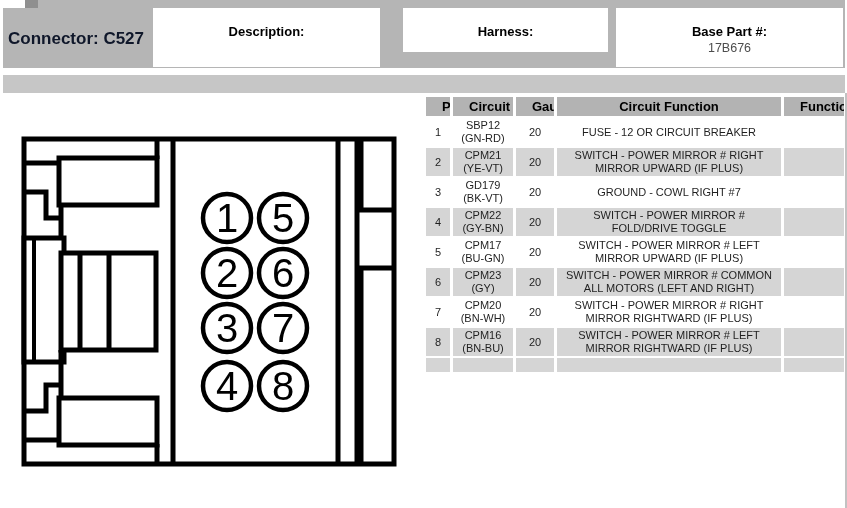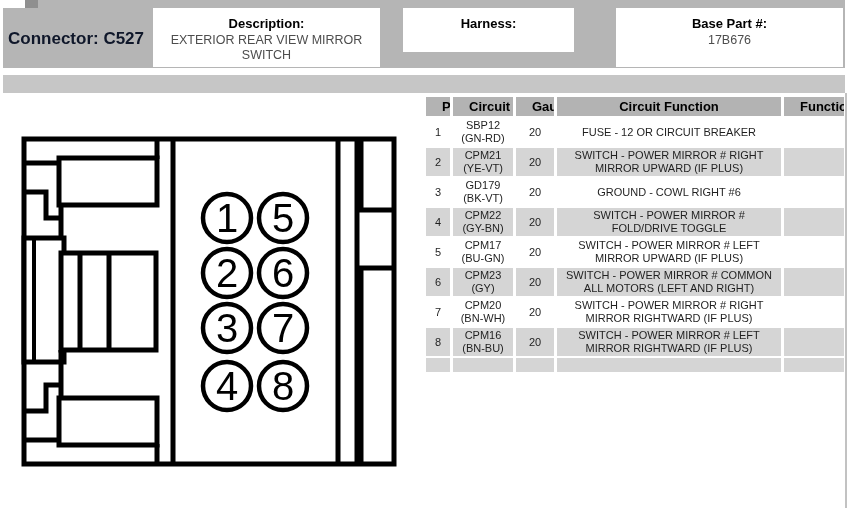--- a/index.html
+++ b/index.html
@@ -11,24 +11,24 @@
   }
   
   .banner{position:absolute;left:3px;top:0;width:842px;height:68px;background:#b5b5b5;}
   .banner-notch{position:absolute;left:0;top:0;width:25px;height:8px;background:#ffffff;}
   .banner-blip{position:absolute;left:25px;top:0;width:13px;height:8px;background:#8f8f8f;}
   .connector-title{
     position:absolute;left:8px;top:29px;width:148px;
     font-size:17px;font-weight:bold;color:#0f172a;letter-spacing:0px;
   }
   .field-box{position:absolute;background:#ffffff;text-align:center;}
-  .field-box .lbl{font-size:13px;font-weight:bold;color:#000000;padding-top:8px;line-height:16px;}
+  .field-box .lbl{font-size:13px;font-weight:bold;color:#000000;padding-top:16px;line-height:16px;}
   .field-box .val{font-size:12.5px;color:#4d4d4d;line-height:15px;padding:1px 6px 0 6px;}
   .box-desc{left:153px;top:8px;width:227px;height:59px;}
-  .box-harness{left:403px;top:8px;width:171px;height:44px;}
+  .box-harness{left:403px;top:8px;width:205px;height:44px;}
   .box-base{left:616px;top:8px;width:227px;height:59px;}
   .strip2{position:absolute;left:3px;top:75px;width:842px;height:18px;background:#c6c6c6;}
   .right-edge{position:absolute;left:845px;top:93px;width:2px;height:415px;background:#c2c2c2;}
 
   
   .drawing{position:absolute;left:0;top:120px;width:420px;height:380px;}
   .drawing path,.drawing rect,.drawing line{vector-effect:none;}
   .pin-digit{
     font-family:"Liberation Sans", sans-serif;
     font-size:40px;fill:#000000;
@@ -61,21 +61,20 @@
 <body>
 
 <div class="banner"></div>
 <div class="banner-notch"></div>
 <div class="banner-blip"></div>
 
 <div class="connector-title">Connector: C527</div>
 
 <div class="field-box box-desc">
   <div class="lbl">Description:</div>
-  <div class="val">EXTERIOR REAR VIEW MIRROR SWITCH</div>
 </div>
 <div class="field-box box-harness">
   <div class="lbl">Harness:</div>
 </div>
 <div class="field-box box-base">
   <div class="lbl">Base Part #:</div>
   <div class="val">17B676</div>
 </div>
 
 <div class="strip2"></div>
@@ -163,21 +162,21 @@
       <td class="c-pin">2</td>
       <td class="c-circuit">CPM21 (YE-VT)</td>
       <td class="c-gauge">20</td>
       <td class="c-fn">SWITCH - POWER MIRROR # RIGHT MIRROR UPWARD (IF PLUS)</td>
       <td class="c-qual"></td>
     </tr>
     <tr class="row-white">
       <td class="c-pin">3</td>
       <td class="c-circuit">GD179 (BK-VT)</td>
       <td class="c-gauge">20</td>
-      <td class="c-fn">GROUND - COWL RIGHT #6</td>
+      <td class="c-fn">GROUND - COWL RIGHT #7</td>
       <td class="c-qual"></td>
     </tr>
     <tr class="row-gray">
       <td class="c-pin">4</td>
       <td class="c-circuit">CPM22 (GY-BN)</td>
       <td class="c-gauge">20</td>
       <td class="c-fn">SWITCH - POWER MIRROR # FOLD/DRIVE TOGGLE</td>
       <td class="c-qual"></td>
     </tr>
     <tr class="row-white">

